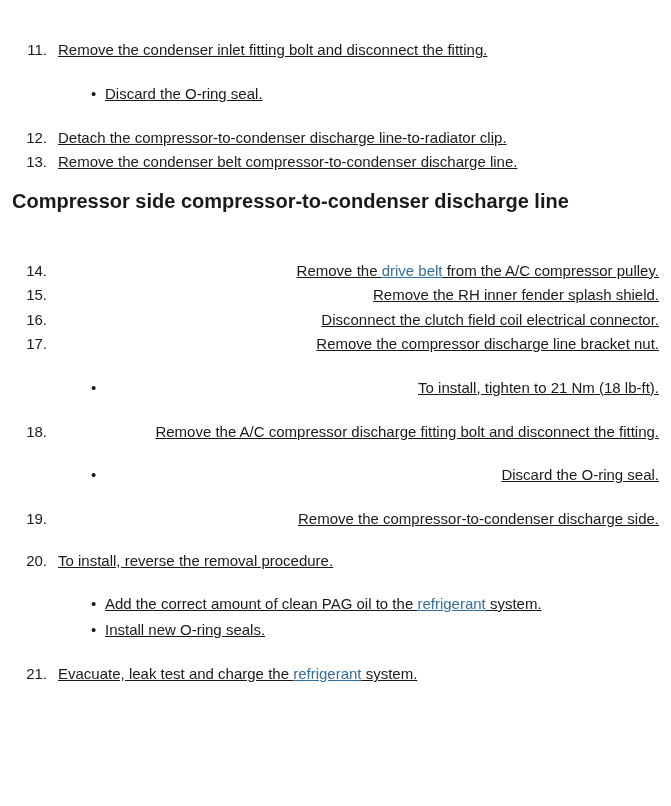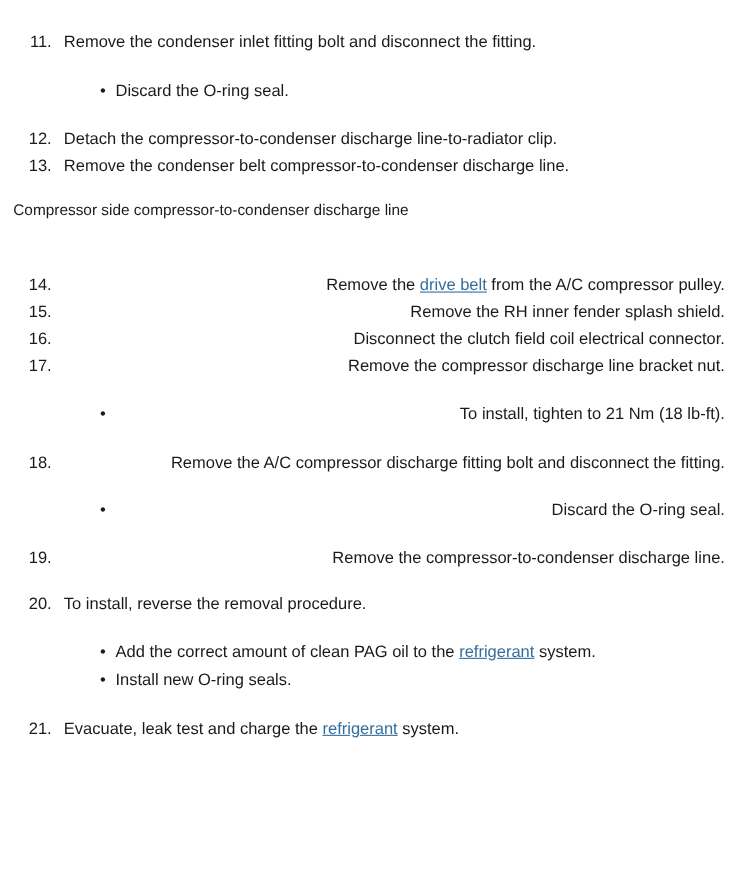--- a/index.html
+++ b/index.html
@@ -13,22 +13,23 @@
     min-height:806px;
     box-sizing:border-box;
     padding:23px 12px 10px;
     font-family:"Liberation Sans","DejaVu Sans",sans-serif;
     font-size:15px;
     line-height:24.5px;
     color:var(--text);
   }
   ol.steps{
     list-style:none;
-    margin:4px 0 17px 0;
+    margin:15px 0 17px 0;
     padding:0 0 0 46px;
+    text-decoration:underline;
   }
   ol.steps > li{
     position:relative;
     counter-increment:step;
   }
   ol.steps > li::before{
     content:counter(step) ".";
     position:absolute;
     left:-46px;
     width:35px;
@@ -42,22 +43,22 @@
   ul.subs > li{
     position:relative;
     line-height:26px;
   }
   ul.subs > li::before{
     content:"\2022";
     position:absolute;
     left:-14px;
   }
   h3.section{
-    font-size:14px;
-    font-weight:normal;
+    font-size:20px;
+    font-weight:bold;
     line-height:18px;
     margin:0 0 49px 0;
     color:var(--text);
   }
   a.link{
     color:var(--link);
     text-decoration:underline;
     cursor:pointer;
   }
 </style>
@@ -76,21 +77,21 @@
     <ol class="steps" style="counter-reset: step 13; text-align: right;">
       <li>Remove the <a class="link">drive belt</a> from the A/C compressor pulley.</li>
       <li>Remove the RH inner fender splash shield.</li>
       <li>Disconnect the clutch field coil electrical connector.</li>
       <li>Remove the compressor discharge line bracket nut.<ul class="subs">
           <li>To install, tighten to 21 Nm (18 lb-ft).</li>
         </ul></li>
       <li>Remove the A/C compressor discharge fitting bolt and disconnect the fitting.<ul class="subs">
           <li>Discard the O-ring seal.</li>
         </ul></li>
-      <li>Remove the compressor-to-condenser discharge line.</li>
+      <li>Remove the compressor-to-condenser discharge side.</li>
     </ol>
     <ol class="steps" style="counter-reset: step 19;">
       <li>To install, reverse the removal procedure.<ul class="subs">
           <li>Add the correct amount of clean PAG oil to the <a class="link">refrigerant</a> system.</li>
           <li>Install new O-ring seals.</li>
         </ul></li>
       <li>Evacuate, leak test and charge the <a class="link">refrigerant</a> system.</li>
     </ol>
   </main>
 

